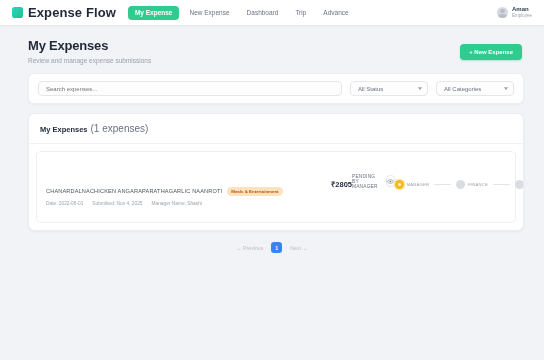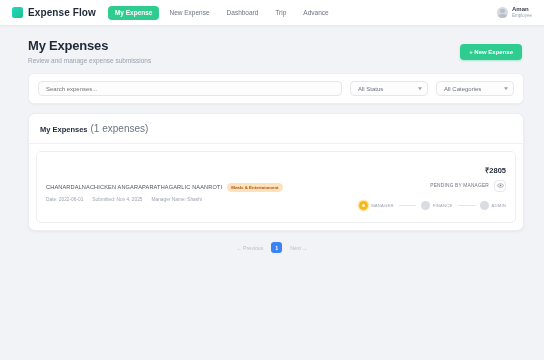--- a/index.html
+++ b/index.html
@@ -17,21 +17,21 @@
     display: flex; align-items: center;
     padding: 0 12px;
     border-bottom: 1px solid #e9ecef;
     box-shadow: 0 1px 2px rgba(0,0,0,0.03);
   }
   .brand { display: flex; align-items: center; gap: 5px; }
   .brand-logo {
     width: 11px; height: 11px; border-radius: 2.5px;
     background: linear-gradient(135deg, #1fd8c5 0%, #21c08a 100%);
   }
-  .brand-name { font-size: 10px; font-weight: bold; color: #1f2937; letter-spacing: 0.1px; }
+  .brand-name { font-size: 13px; font-weight: bold; color: #1f2937; letter-spacing: 0.1px; }
   .nav-links { display: flex; align-items: center; gap: 3px; margin-left: 12px; }
   .nav-link {
     font-size: 6.5px; color: #6b7280; padding: 3.5px 7px;
     border-radius: 4px; white-space: nowrap;
   }
   .nav-link.active {
     background: #2ecc8f; color: #ffffff; font-weight: bold;
   }
   .nav-spacer { flex: 1; }
   .user-box { display: flex; align-items: center; gap: 4px; }
@@ -130,21 +130,21 @@
   .badge-cat {
     background: #fde2bd; color: #b45309;
     font-size: 4.4px; font-weight: bold;
     padding: 2px 4px; border-radius: 7px; white-space: nowrap;
   }
   .expense-meta {
     margin-top: 5px; display: flex; gap: 9px;
     font-size: 4.8px; color: #9ca3af; white-space: nowrap;
   }
 
-  .row-right { width: 175px; display: flex; flex-direction: column; align-items: flex-end; }
+  .row-right { width: 175px; display: flex; flex-direction: row; align-items: flex-end; }
   .amount { font-size: 7.5px; font-weight: bold; color: #1f2937; }
   .status-line {
     margin-top: 5px; display: flex; align-items: center; gap: 5px;
   }
   .status-text { font-size: 4.8px; color: #6b7280; letter-spacing: 0.2px; }
   .eye-btn {
     width: 12px; height: 12px; border-radius: 4px;
     border: 1px solid #e5e7eb; background: #fff;
     display: flex; align-items: center; justify-content: center;
   }

